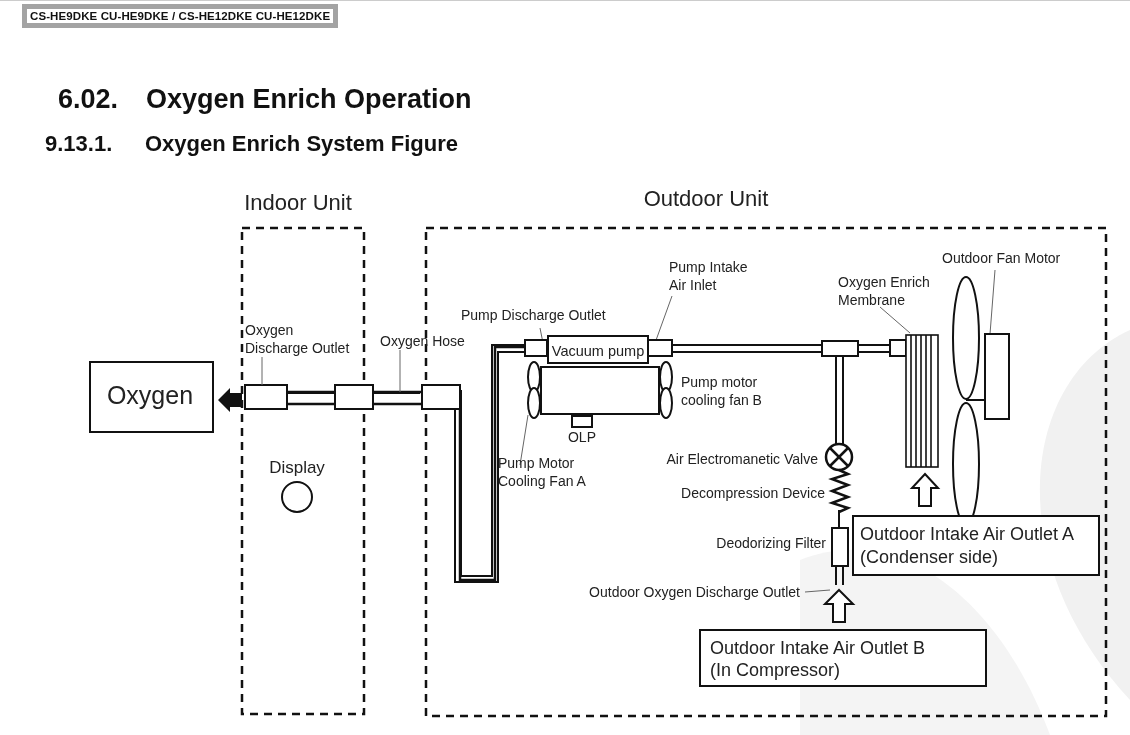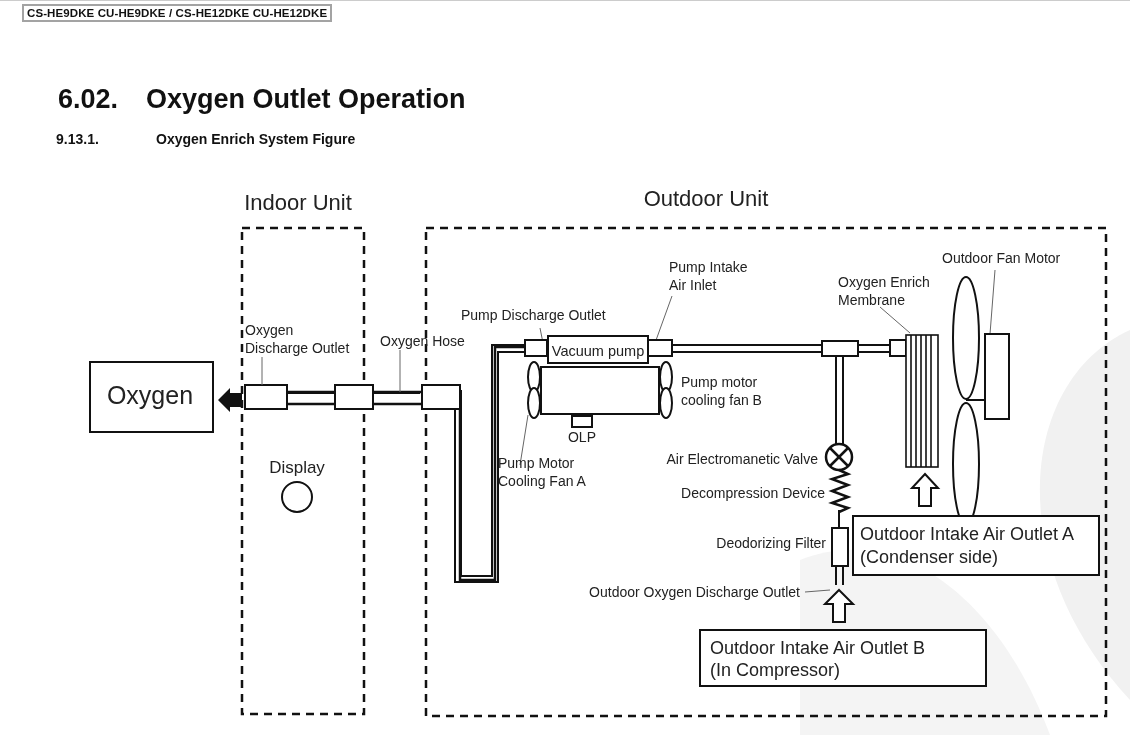--- a/index.html
+++ b/index.html
@@ -1,31 +1,31 @@
 <!DOCTYPE html>
 <html><head>
 <meta charset="utf-8">
 <style>
   html,body{margin:0;padding:0;background:#fff;}
   body{width:1130px;height:735px;position:relative;overflow:hidden;font-family:"Liberation Sans",sans-serif;color:#111;}
   .topline{position:absolute;left:0;top:0;width:1130px;height:1px;background:#ccc;}
-  .model{position:absolute;left:22px;top:4px;border:2px solid #a3a3a3;font-size:11.5px;font-weight:bold;padding:1px 3px;letter-spacing:0.1px;}
+  .model{position:absolute;left:22px;top:4px;border:5px solid #a3a3a3;font-size:11.5px;font-weight:bold;padding:1px 3px;letter-spacing:0.1px;}
   .h1{position:absolute;left:58px;top:84px;font-size:27px;font-weight:bold;}
   .h1 .num{display:inline-block;width:88px;}
-  .h2{position:absolute;left:56px;top:131px;font-size:14px;font-weight:bold;}
+  .h2{position:absolute;left:45px;top:131px;font-size:22px;font-weight:bold;}
   .h2 .num{display:inline-block;width:100px;}
   svg{position:absolute;left:0;top:0;}
   .lbl{font-family:"Liberation Sans",sans-serif;fill:#222;}
 </style>
 </head>
 <body>
 
 <div class="topline"></div>
 <div class="model">CS-HE9DKE CU-HE9DKE / CS-HE12DKE CU-HE12DKE</div>
-<div class="h1"><span class="num">6.02.</span><span>Oxygen Outlet Operation</span></div>
+<div class="h1"><span class="num">6.02.</span><span>Oxygen Enrich Operation</span></div>
 <div class="h2"><span class="num">9.13.1.</span><span>Oxygen Enrich System Figure</span></div>
 
 <svg width="1130" height="735" viewBox="0 0 1130 735">
 
   <path d="M1130 330 C 1020 380, 1000 560, 1130 700 Z" fill="#f1f1f1"></path>
   <path d="M800 560 C 900 520, 1000 600, 1050 735 L 800 735 Z" fill="#f4f4f4"></path>
 
   <text class="lbl" x="298" y="210" font-size="22" text-anchor="middle">Indoor Unit</text>
   <text class="lbl" x="706" y="206" font-size="22" text-anchor="middle">Outdoor Unit</text>
 

